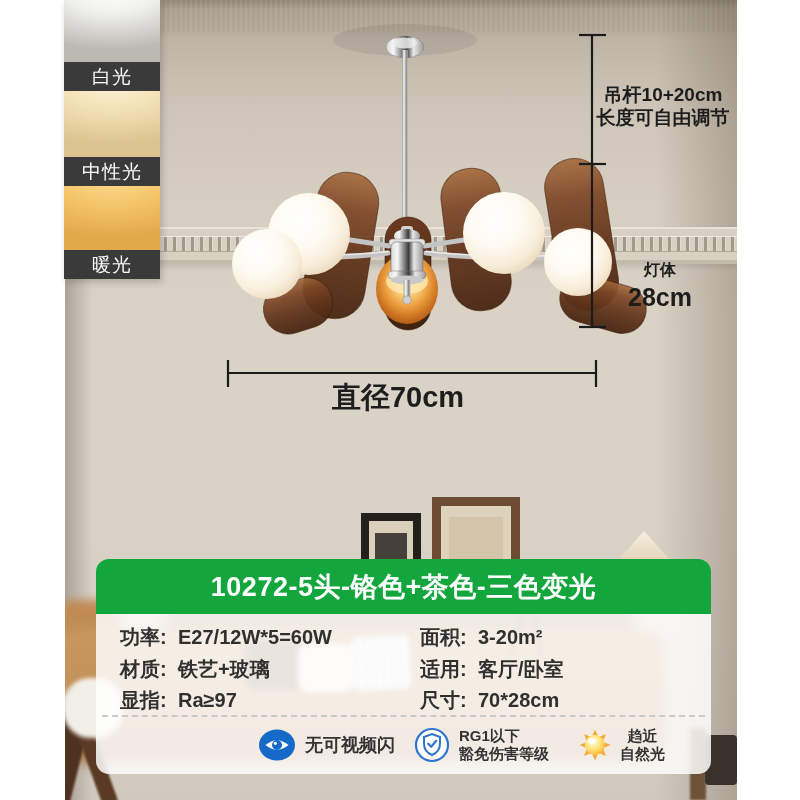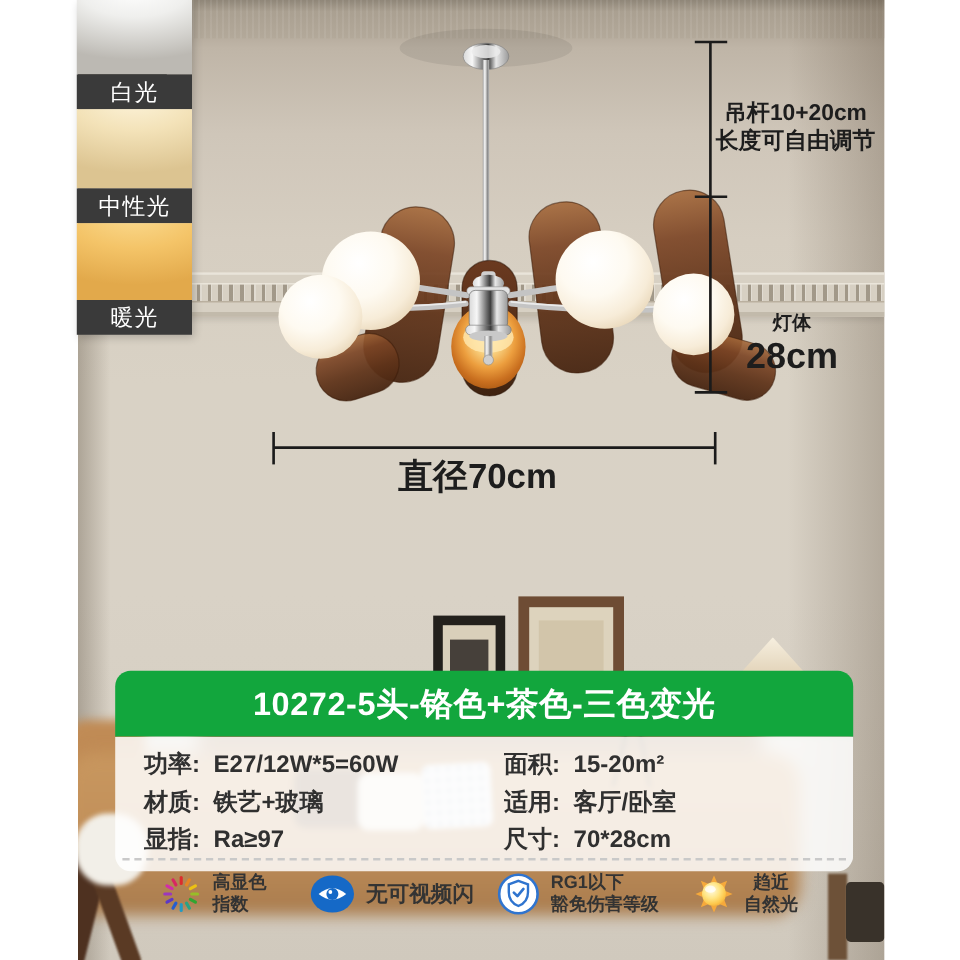--- a/index.html
+++ b/index.html
@@ -51,38 +51,38 @@
   .table2 { left:428px; top:779px; width:74px; height:21px; background:#343029; z-index:3; }
   .table3 { left:612px; top:786px; width:60px; height:14px; background:#3f382f; z-index:3; }
 
   .chandelier-svg { position:absolute; left:0; top:0; z-index:3; }
 
   
   .ann { position:absolute; z-index:4; color:#1d1d1d; font-weight:700; text-align:center; }
   .ann-rod { left:528px; top:83px; width:140px; font-size:19px; line-height:23px; }
   .ann-body { left:549px; top:257px; width:92px; }
   .ann-body .l1 { font-size:16px; line-height:26px; }
-  .ann-body .l2 { font-size:30px; line-height:29px; }
+  .ann-body .l2 { font-size:25px; line-height:29px; }
   .ann-dia { left:263px; top:378px; width:140px; font-size:29px; }
 
   
   .swatches { position:absolute; left:64px; top:0; width:96px; z-index:6; box-shadow:2px 3px 7px rgba(0,0,0,.20); }
   .sw-photo { width:100%; }
   .sw-p1 { height:62px; background:radial-gradient(120% 95% at 50% -15%,#ffffff 0%,#efefed 40%,#c9c7c2 85%,#bcb9b3 100%); }
   .sw-p2 { height:66px; background:radial-gradient(120% 95% at 50% -15%,#fdf4db 0%,#f3e2b8 45%,#dcc491 100%); }
   .sw-p3 { height:64px; background:radial-gradient(120% 95% at 50% -15%,#fbdc92 0%,#f4c468 50%,#e2a94b 100%); }
   .sw-label { height:29px; background:#3a3a3a; color:#fff; font-size:19px; letter-spacing:1px;
     display:flex; align-items:center; justify-content:center; }
 
   
   .card { position:absolute; left:96px; top:559px; width:615px; z-index:10;border-radius:18px; }
   .card-header { height:55px; background:#12a63d; border-radius:13px 13px 0 0;
     display:flex; align-items:center; justify-content:center;
     color:#ffffff; font-size:27px; font-weight:700; letter-spacing:.5px; }
-  .card-body { position:relative; height:112px; background:rgba(255,255,255,.84);
+  .card-body { position:relative; height:160px; background:rgba(255,255,255,.84);
     border-radius:0 0 13px 13px; backdrop-filter:blur(2px); -webkit-backdrop-filter:blur(2px); }
   .spec { position:absolute; height:22px; line-height:22px; font-size:20px; font-weight:600; color:#303030; white-space:nowrap; }
   .spec .lab { display:inline-block; width:58px; }
   .sc1 { left:24px; } .sc2 { left:324px; }
   .sr1 { top:12px; } .sr2 { top:44px; } .sr3 { top:75px; }
   .divider { position:absolute; left:6px; right:6px; top:101px; border-top:2px dashed #c9c9c9; }
   .features { position:absolute; left:0; top:108px; width:100%; height:50px; }
   .feature { position:absolute; top:0; height:46px; display:flex; align-items:center; gap:9px; }
   .f1 { left:38px; } .f2 { left:162px; } .f3 { left:318px; } .f4 { left:483px;text-align:center; }
   .f-text { font-size:15px; font-weight:700; color:#333; line-height:18px; white-space:nowrap; }
@@ -254,54 +254,32 @@
       <div class="spec sc1 sr1">
         <span class="lab">功率:</span><span class="val">E27/12W*5=60W</span>
       </div>
       <div class="spec sc1 sr2">
         <span class="lab">材质:</span><span class="val">铁艺+玻璃</span>
       </div>
       <div class="spec sc1 sr3">
         <span class="lab">显指:</span><span class="val">Ra≥97</span>
       </div>
       <div class="spec sc2 sr1">
-        <span class="lab">面积:</span><span class="val">15-20m²</span>
+        <span class="lab">面积:</span><span class="val">3-20m²</span>
       </div>
       <div class="spec sc2 sr2">
         <span class="lab">适用:</span><span class="val">客厅/卧室</span>
       </div>
       <div class="spec sc2 sr3">
         <span class="lab">尺寸:</span><span class="val">70*28cm</span>
       </div>
 
       <div class="divider"></div>
 
       <div class="features">
-        <div class="feature f1">
-          <svg class="f-icon" width="34" height="34" viewBox="0 0 34 34">
-            <g>
-              <rect x="15.7" y="2" width="2.6" height="7.5" rx="1.3" fill="hsl(0,72%,52%)"></rect>
-              <rect x="15.7" y="2" width="2.6" height="7.5" rx="1.3" fill="hsl(30,80%,52%)" transform="rotate(30 17 17)"></rect>
-              <rect x="15.7" y="2" width="2.6" height="7.5" rx="1.3" fill="hsl(48,85%,50%)" transform="rotate(60 17 17)"></rect>
-              <rect x="15.7" y="2" width="2.6" height="7.5" rx="1.3" fill="hsl(75,65%,45%)" transform="rotate(90 17 17)"></rect>
-              <rect x="15.7" y="2" width="2.6" height="7.5" rx="1.3" fill="hsl(120,55%,42%)" transform="rotate(120 17 17)"></rect>
-              <rect x="15.7" y="2" width="2.6" height="7.5" rx="1.3" fill="hsl(165,60%,40%)" transform="rotate(150 17 17)"></rect>
-              <rect x="15.7" y="2" width="2.6" height="7.5" rx="1.3" fill="hsl(195,70%,45%)" transform="rotate(180 17 17)"></rect>
-              <rect x="15.7" y="2" width="2.6" height="7.5" rx="1.3" fill="hsl(220,70%,48%)" transform="rotate(210 17 17)"></rect>
-              <rect x="15.7" y="2" width="2.6" height="7.5" rx="1.3" fill="hsl(255,55%,50%)" transform="rotate(240 17 17)"></rect>
-              <rect x="15.7" y="2" width="2.6" height="7.5" rx="1.3" fill="hsl(285,55%,48%)" transform="rotate(270 17 17)"></rect>
-              <rect x="15.7" y="2" width="2.6" height="7.5" rx="1.3" fill="hsl(315,65%,50%)" transform="rotate(300 17 17)"></rect>
-              <rect x="15.7" y="2" width="2.6" height="7.5" rx="1.3" fill="hsl(340,70%,50%)" transform="rotate(330 17 17)"></rect>
-            </g>
-          </svg>
-          <div class="f-text">
-            <div>高显色</div>
-            <div>指数</div>
-          </div>
-        </div>
 
         <div class="feature f2 single">
           <svg class="f-icon" width="38" height="34" viewBox="0 0 38 34">
             <ellipse cx="19" cy="17" rx="18" ry="15.5" fill="#1569c7"></ellipse>
             <path d="M7.5 17 Q19 7.5 30.5 17 Q19 26.5 7.5 17 Z" fill="#ffffff"></path>
             <circle cx="19" cy="17" r="5" fill="#1569c7"></circle>
             <circle cx="17.3" cy="15.3" r="1.6" fill="#ffffff"></circle>
           </svg>
           <div class="f-text">
             <div>无可视频闪</div>

